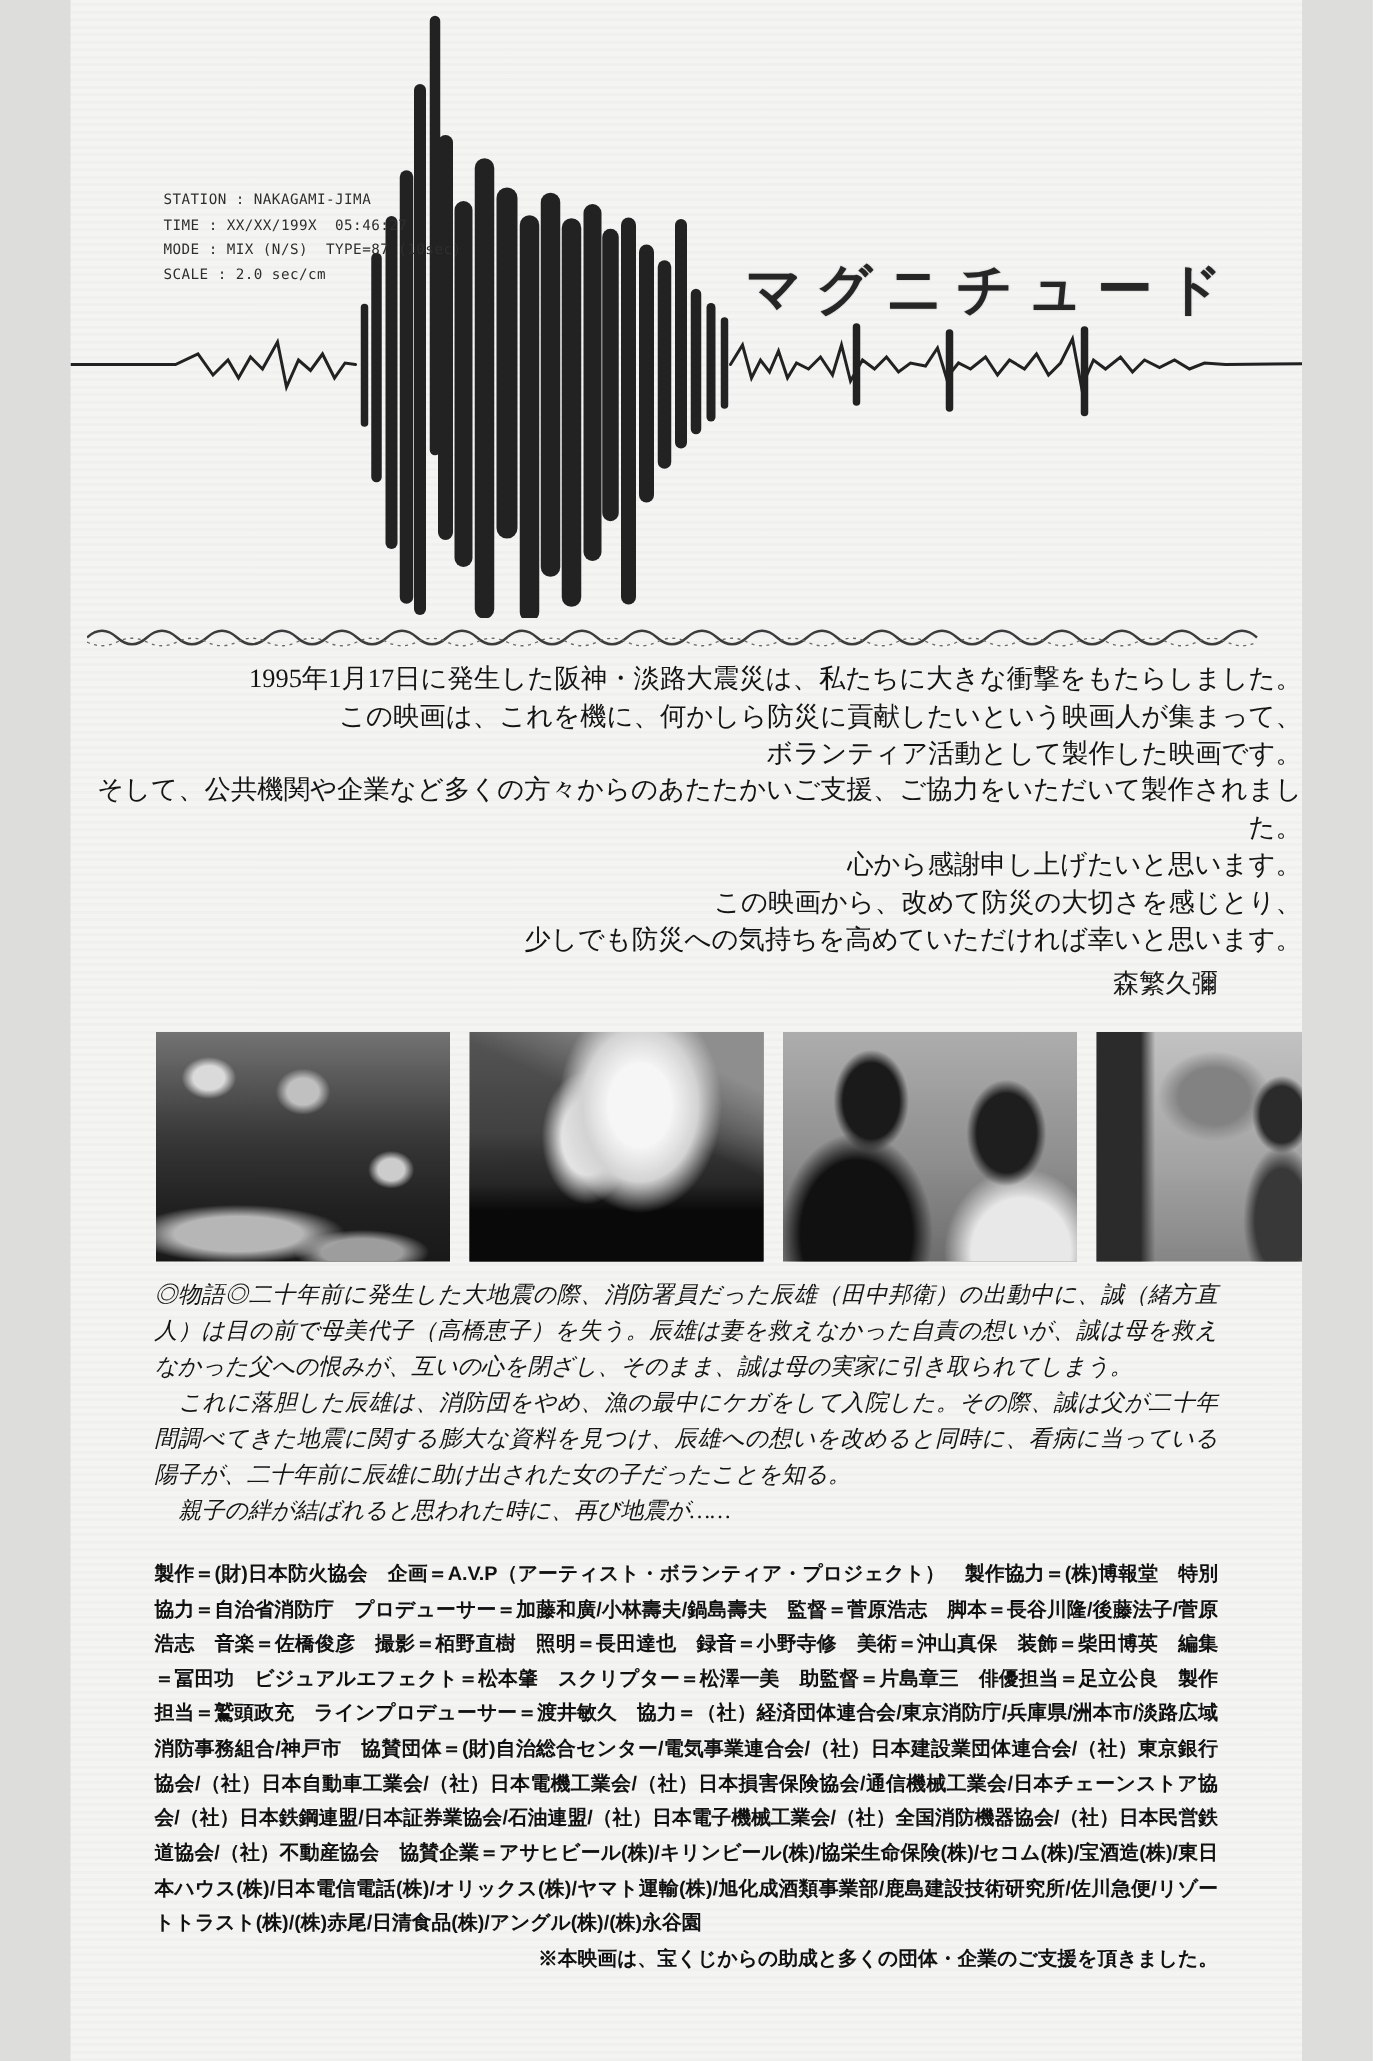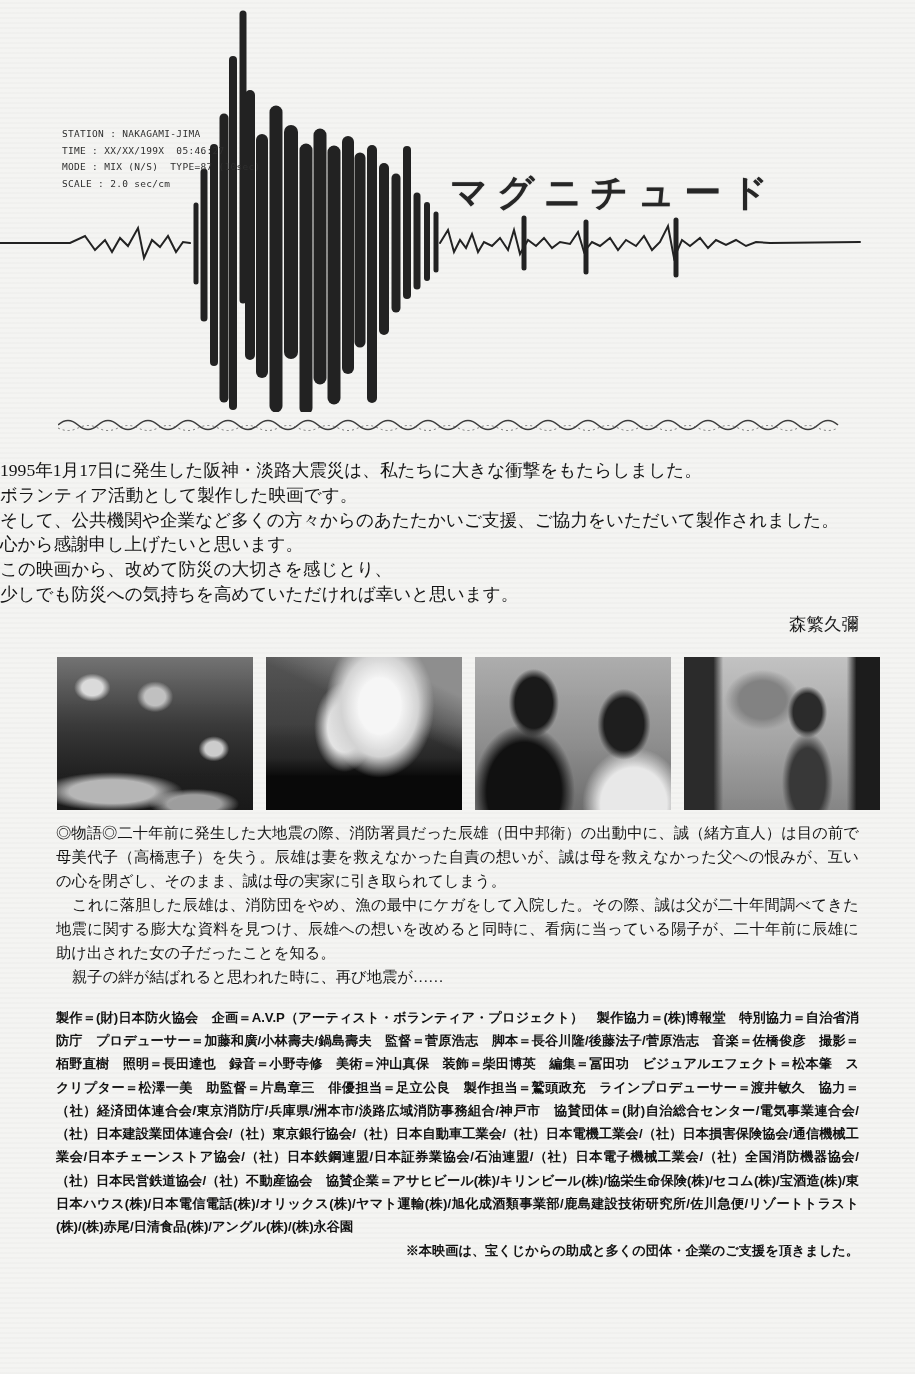--- a/index.html
+++ b/index.html
@@ -1,38 +1,38 @@
 <!DOCTYPE html>
 <html><head>
 <meta charset="utf-8">
 <style>
   html,body { margin:0; padding:0; background:#dddddb; }
   .page {
-    position:relative; width:915px; height:1374px; margin:0 auto;
+    position:relative; width:821px; height:1374px; margin:0 auto;
     background:#f4f4f2;
     background-image: repeating-linear-gradient(0deg, rgba(0,0,0,0.015) 0 2px, transparent 2px 5px);
     color:#1b1b1b; font-family:"Liberation Serif", serif; overflow:hidden;
   }
   
   .seismo { position:relative; width:915px; height:412px; }
   .station {
     position:absolute; left:62px; top:126px;
     font-family:"DejaVu Sans Mono", monospace; font-size:9.5px; line-height:1.75;
     letter-spacing:0.3px; color:#2e2e2e; white-space:pre;
   }
   .seismo-title {
     position:absolute; left:450px; top:168px;
     font-family:Liberation Mono, monospace; font-weight:900; font-size:37px;
     letter-spacing:9px; color:#262626; text-shadow:0 0 1px #55555588;
   }
   .wave-svg { position:absolute; left:0; top:0; }
   
   .divider { width:800px; margin:4px auto 0; display:block; }
   
-  .message { margin-top:26px; text-align:left; font-size:17.6px; line-height:24.8px; color:#141414; }
+  .message { margin-top:8px; text-align:right; font-size:17.6px; line-height:24.8px; color:#141414; }
   .signature { text-align:right; padding-right:56px; font-size:17.5px; margin-top:5px; }
   
   .stills { display:flex; gap:13px; padding:0 57px; margin-top:21px; }
   .still { width:196px; height:153px; flex:0 0 auto; filter:contrast(1.05); }
   .still-1 { background:
     radial-gradient(ellipse 26px 20px at 18% 20%, #d6d6d6 0 40%, transparent 70%),
     radial-gradient(ellipse 26px 22px at 50% 26%, #bdbdbd 0 40%, transparent 70%),
     radial-gradient(ellipse 22px 18px at 80% 60%, #c8c8c8 0 40%, transparent 70%),
     radial-gradient(ellipse 95px 26px at 28% 88%, #b3b3b3 0 45%, transparent 75%),
     radial-gradient(ellipse 60px 20px at 70% 96%, #9c9c9c 0 45%, transparent 75%),
@@ -51,21 +51,21 @@
     linear-gradient(180deg, #ababab, #8e8e8e 55%, #6e6e6e); }
   .still-4 { background:
     linear-gradient(90deg, #2f2f2f 0 15%, transparent 20%),
     linear-gradient(270deg, #212121 0 12%, transparent 17%),
     radial-gradient(ellipse 26px 34px at 63% 36%, #2f2f2f 0 55%, transparent 76%),
     radial-gradient(ellipse 32px 62px at 63% 82%, #3b3b3b 0 55%, transparent 80%),
     radial-gradient(ellipse 52px 42px at 40% 28%, #828282 0 45%, transparent 72%),
     linear-gradient(180deg, #bfbfbf, #a0a0a0 60%, #858585); }
   
   .story { padding:0 56px; margin-top:11px; font-size:15.3px; line-height:1.57; text-align:justify; color:#141414; }
-  .story p { margin:0; }
+  .story p { margin:0;font-style:italic; }
   .story p.indent { text-indent:1.05em; }
   
   .credits { padding:0 56px; margin-top:17px; font-family:"Liberation Sans", sans-serif;
     font-weight:700; font-size:13.2px; line-height:1.76; text-align:justify; color:#111; }
   .credits-note { text-align:right; margin-top:1px; }
 </style>
 </head>
 <body>
 
 <div class="page">
@@ -109,20 +109,21 @@
     <div class="seismo-title">マグニチュード</div>
   </div>
 
   <svg class="divider" width="800" height="16" viewBox="0 0 800 16" aria-hidden="true">
     <path fill="none" stroke="#3c3c3c" stroke-width="1.6" d="M0,9 q10,-9 20,0 t20,0 t20,0 t20,0 t20,0 t20,0 t20,0 t20,0 t20,0 t20,0 t20,0 t20,0 t20,0 t20,0 t20,0 t20,0 t20,0 t20,0 t20,0 t20,0 t20,0 t20,0 t20,0 t20,0 t20,0 t20,0 t20,0 t20,0 t20,0 t20,0 t20,0 t20,0 t20,0 t20,0 t20,0 t20,0 t20,0 t20,0 t20,0"></path>
     <path fill="none" stroke="#6a6a6a" stroke-width="0.9" stroke-dasharray="2 3" d="M0,12 q10,5 20,0 t20,0 t20,0 t20,0 t20,0 t20,0 t20,0 t20,0 t20,0 t20,0 t20,0 t20,0 t20,0 t20,0 t20,0 t20,0 t20,0 t20,0 t20,0 t20,0 t20,0 t20,0 t20,0 t20,0 t20,0 t20,0 t20,0 t20,0 t20,0 t20,0 t20,0 t20,0 t20,0 t20,0 t20,0 t20,0 t20,0 t20,0 t20,0"></path>
   </svg>
 
   <div class="message">
     <div>1995年1月17日に発生した阪神・淡路大震災は、私たちに大きな衝撃をもたらしました。</div>
+    <div>この映画は、これを機に、何かしら防災に貢献したいという映画人が集まって、</div>
     <div>ボランティア活動として製作した映画です。</div>
     <div>そして、公共機関や企業など多くの方々からのあたたかいご支援、ご協力をいただいて製作されました。</div>
     <div>心から感謝申し上げたいと思います。</div>
     <div>この映画から、改めて防災の大切さを感じとり、</div>
     <div>少しでも防災への気持ちを高めていただければ幸いと思います。</div>
   </div>
   <div class="signature">森繁久彌</div>
 
   <div class="stills">
     <div class="still still-1"></div>

